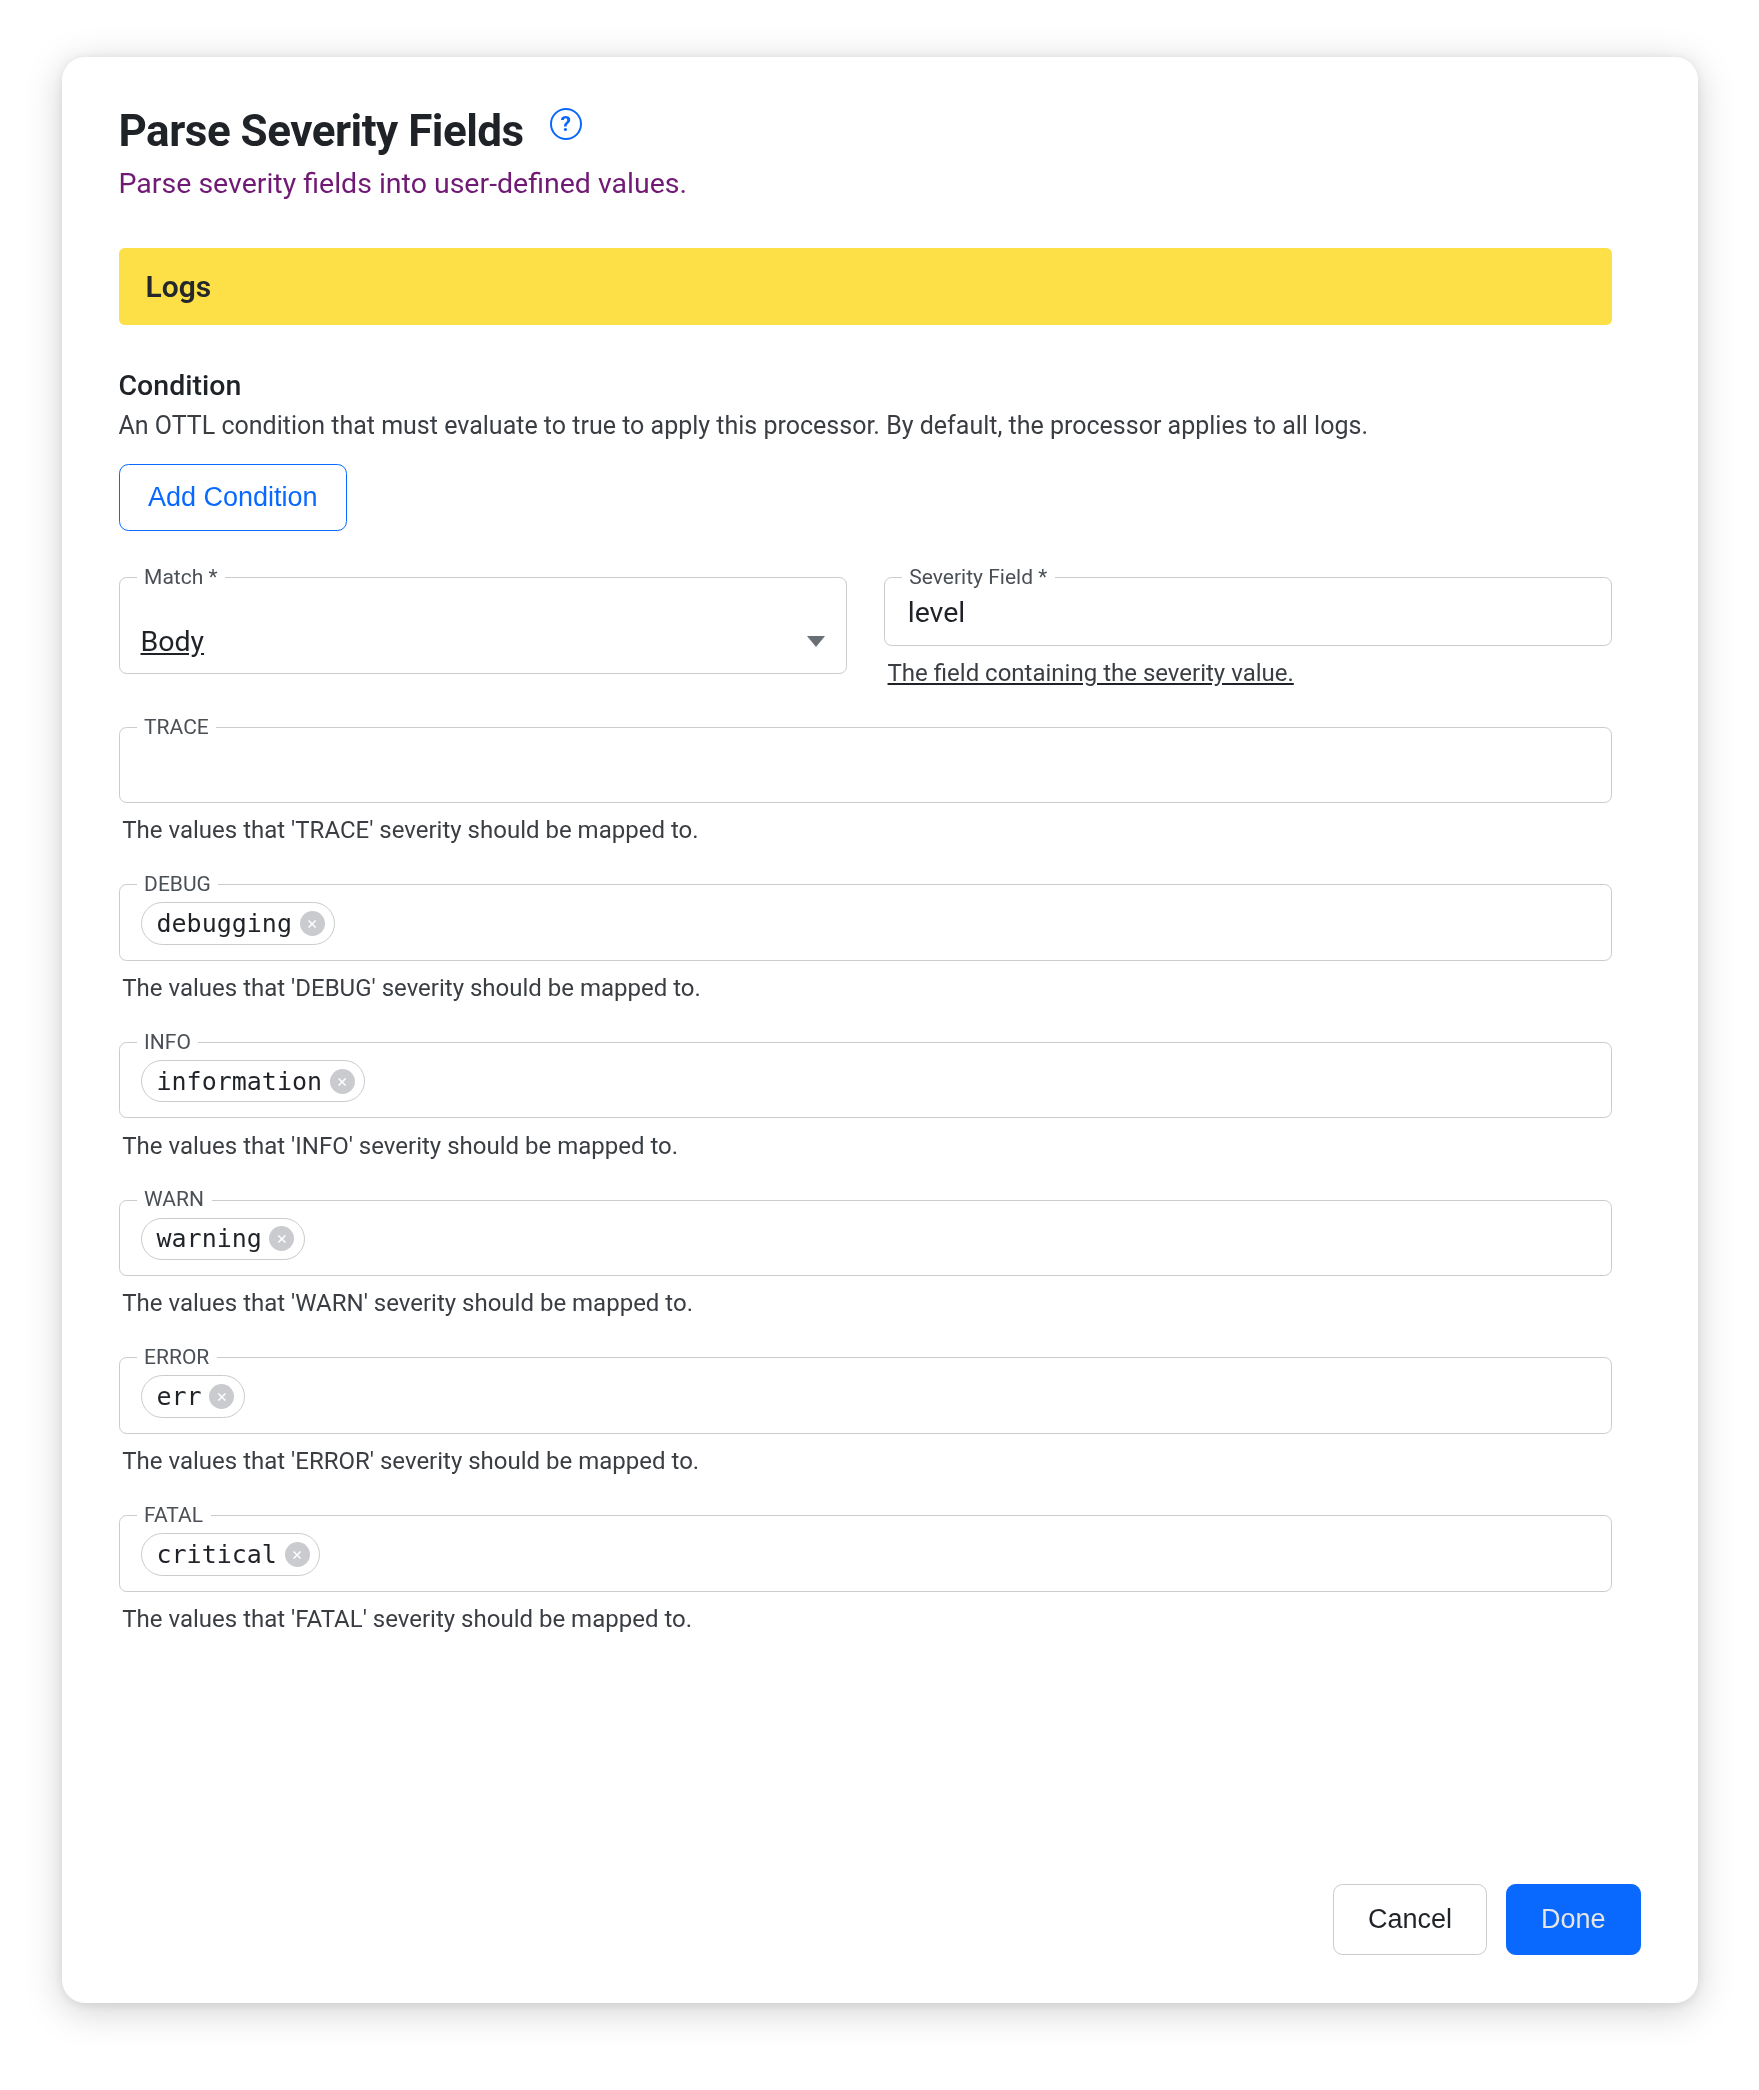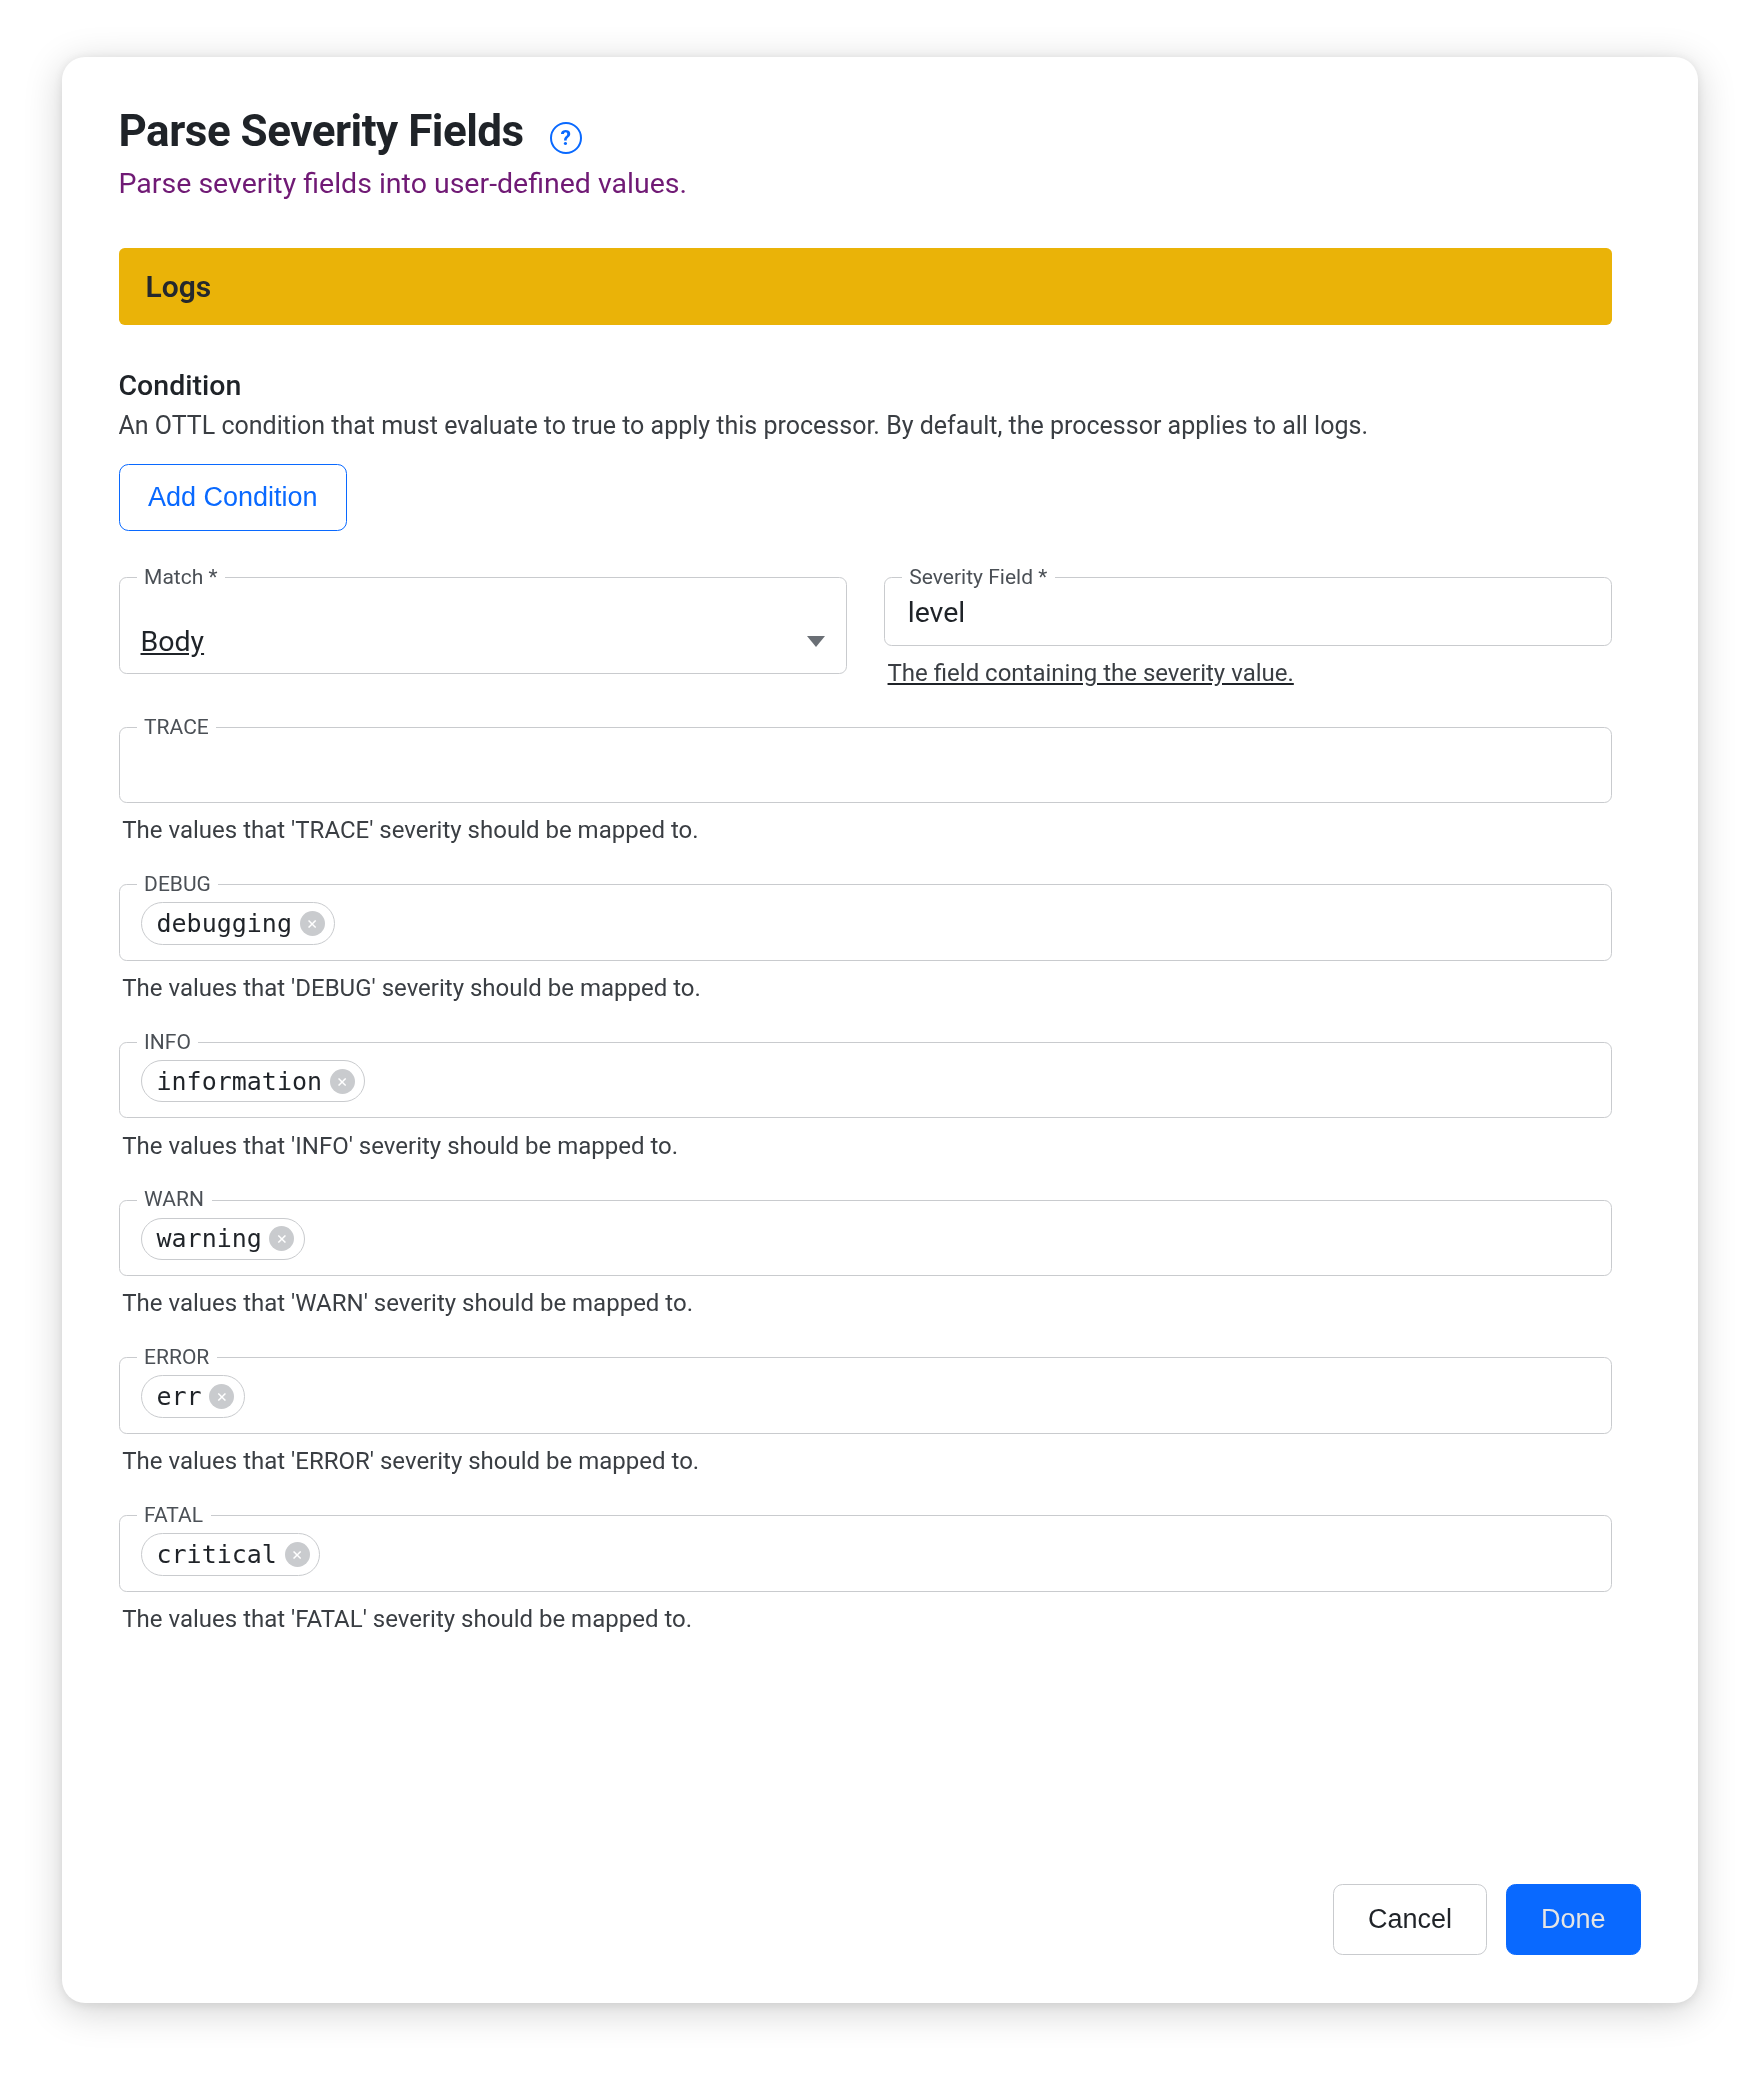--- a/index.html
+++ b/index.html
@@ -18,21 +18,21 @@
     max-width: 1636px;
     margin: 0 auto;
     background: #fff;
     border-radius: 23px;
     box-shadow: 0 7.6px 38px rgba(0,0,0,0.18), 0 1.9px 9.5px rgba(0,0,0,0.08);
     padding: 48px 57px 48px 57px;
     position: relative;
   }
   .modal-header {
     display: flex;
-    align-items: flex-end;
+    align-items: flex-start;
     gap: 23px;
   }
   .modal-title {
     font-size: 44px;
     font-weight: 700;
     letter-spacing: -0.5px;
     color: #1f2328;
   }
   .help-icon-wrap {
     width: 38px;
@@ -65,21 +65,21 @@
     height: 1579px;
     overflow-y: auto;
     padding-right: 28.5px;
   }
   
   .scroll-area::-webkit-scrollbar { width: 11.4px; }
   .scroll-area::-webkit-scrollbar-track { background: transparent; }
   .scroll-area::-webkit-scrollbar-thumb { background: #bfc2c6; border-radius: 5.7px; }
 
   .section-header {
-    background: #eab308;
+    background: #fde047;
     border-radius: 5.7px;
     padding: 21px 27px;
     font-size: 30px;
     font-weight: 600;
     color: #24282d;
   }
   .condition-block { margin-top: 44px; }
   .condition-title { font-size: 28.5px; font-weight: 500; color: #1f2328; }
   .condition-desc  { font-size: 25px; color: #3a3e43; margin-top: 7.6px; line-height: 1.35; }
   .add-condition-btn {

